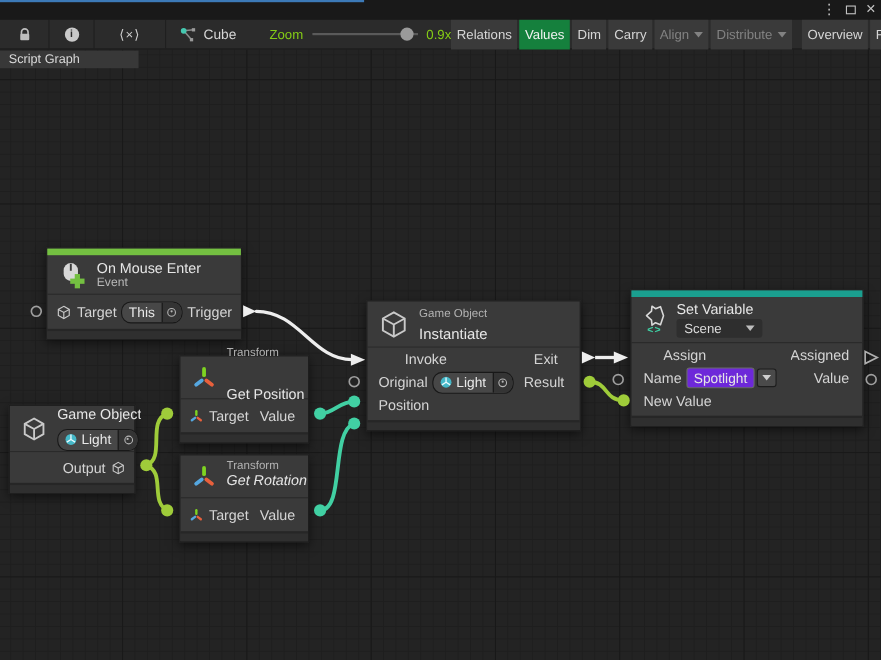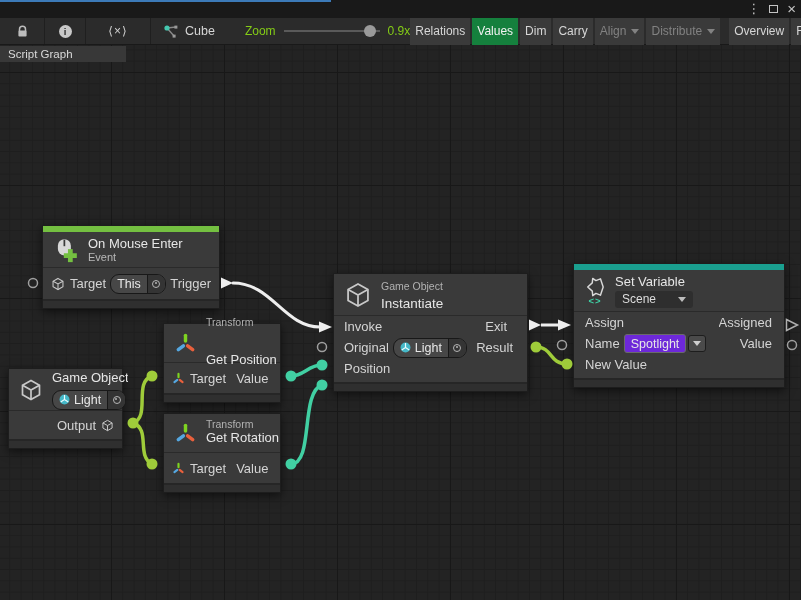--- a/index.html
+++ b/index.html
@@ -235,21 +235,21 @@
   <div class="nhead" style="height:39px;">
     <span class="icn">
       <svg width="23" height="23" viewBox="0 0 24 24">
         <line x1="12" y1="9.5" x2="12" y2="3.5" stroke="#7ed321" stroke-width="3.6" stroke-linecap="round"></line>
         <line x1="9.8" y1="14.5" x2="4.5" y2="18.5" stroke="#55a7e0" stroke-width="3.6" stroke-linecap="round"></line>
         <line x1="14.2" y1="14.5" x2="19.5" y2="18.5" stroke="#e8603c" stroke-width="3.6" stroke-linecap="round"></line>
       </svg>
     </span>
     <div>
       <div class="ncat">Transform</div>
-      <div class="ntitle clip" style="max-width:78px;">Get Rotation</div>
+      <div class="ntitle clip" style="max-width:78px;font-style:italic;">Get Rotation</div>
     </div>
   </div>
   <div class="nrow" style="height:30px;">
     <span class="icn" style="margin-right:5px;">
       <svg width="13" height="13" viewBox="0 0 24 24">
         <line x1="12" y1="9.5" x2="12" y2="3.5" stroke="#7ed321" stroke-width="4" stroke-linecap="round"></line>
         <line x1="9.8" y1="14.5" x2="4.5" y2="18.5" stroke="#55a7e0" stroke-width="4" stroke-linecap="round"></line>
         <line x1="14.2" y1="14.5" x2="19.5" y2="18.5" stroke="#e8603c" stroke-width="4" stroke-linecap="round"></line>
       </svg>
     </span>
@@ -304,21 +304,21 @@
         <path d="M12 2.5 L20.5 7.3 V16.7 L12 21.5 L3.5 16.7 V7.3 Z" fill="none" stroke="#c9c9c9" stroke-width="1.5"></path>
         <path d="M3.5 7.3 L12 12 L20.5 7.3 M12 12 V21.5" fill="none" stroke="#c9c9c9" stroke-width="1.5"></path>
       </svg>
     </span>
     <div>
       <div class="ncat clip" style="max-width:86px;">Game Object</div>
       <div class="ntitle" style="font-size:13.5px;">Instantiate</div>
     </div>
   </div>
   <div class="nrow" style="height:21px;padding:0 12px 0 10px;">
-    <span class="plabel clip" style="max-width:43px;">Invoke</span>
+    <span class="plabel clip" style="max-width:43px;margin-left:24px;">Invoke</span>
     <span class="plabel rlabel" style="margin-right:8px;">Exit</span>
   </div>
   <div class="nrow" style="height:21px;padding:0 12px 0 10px;">
     <span class="plabel clip" style="max-width:46px;">Original</span>
     <span class="ofield">
       <span class="ofield-main">
         <span class="icn">
           <svg width="11" height="11" viewBox="0 0 12 12">
             <circle cx="6" cy="6" r="5.4" fill="#45b8c8"></circle>
             <path d="M6 6 V1.2 M6 6 L1.9 8.6 M6 6 L10.1 8.6" stroke="#eafcff" stroke-width="1.3" fill="none"></path>
@@ -349,21 +349,21 @@
       <span style="color:#3fd1a5;font-size:9.5px;font-weight:bold;letter-spacing:1px;line-height:8px;">&lt;&gt;</span>
     </span>
     <div>
       <div class="ntitle">Set Variable</div>
       <span class="dlite">
         <span>Scene</span>
         <span class="caret"></span>
       </span>
     </div>
   </div>
-  <div class="nrow" style="height:21px;padding:0 12px 0 11px;">
+  <div class="nrow" style="height:21px;padding:0 12px 0 29px;">
     <span class="plabel clip" style="max-width:40px;">Assign</span>
     <span class="plabel rlabel clip" style="max-width:58px;">Assigned</span>
   </div>
   <div class="nrow" style="height:21px;padding:0 12px 0 11px;">
     <span class="plabel">Name</span>
     <span class="ddark">
       <span class="dd-text">Spotlight</span>
       <span class="dd-btn">
           <span class="caret" style="margin-left:0;"></span>
         </span>

